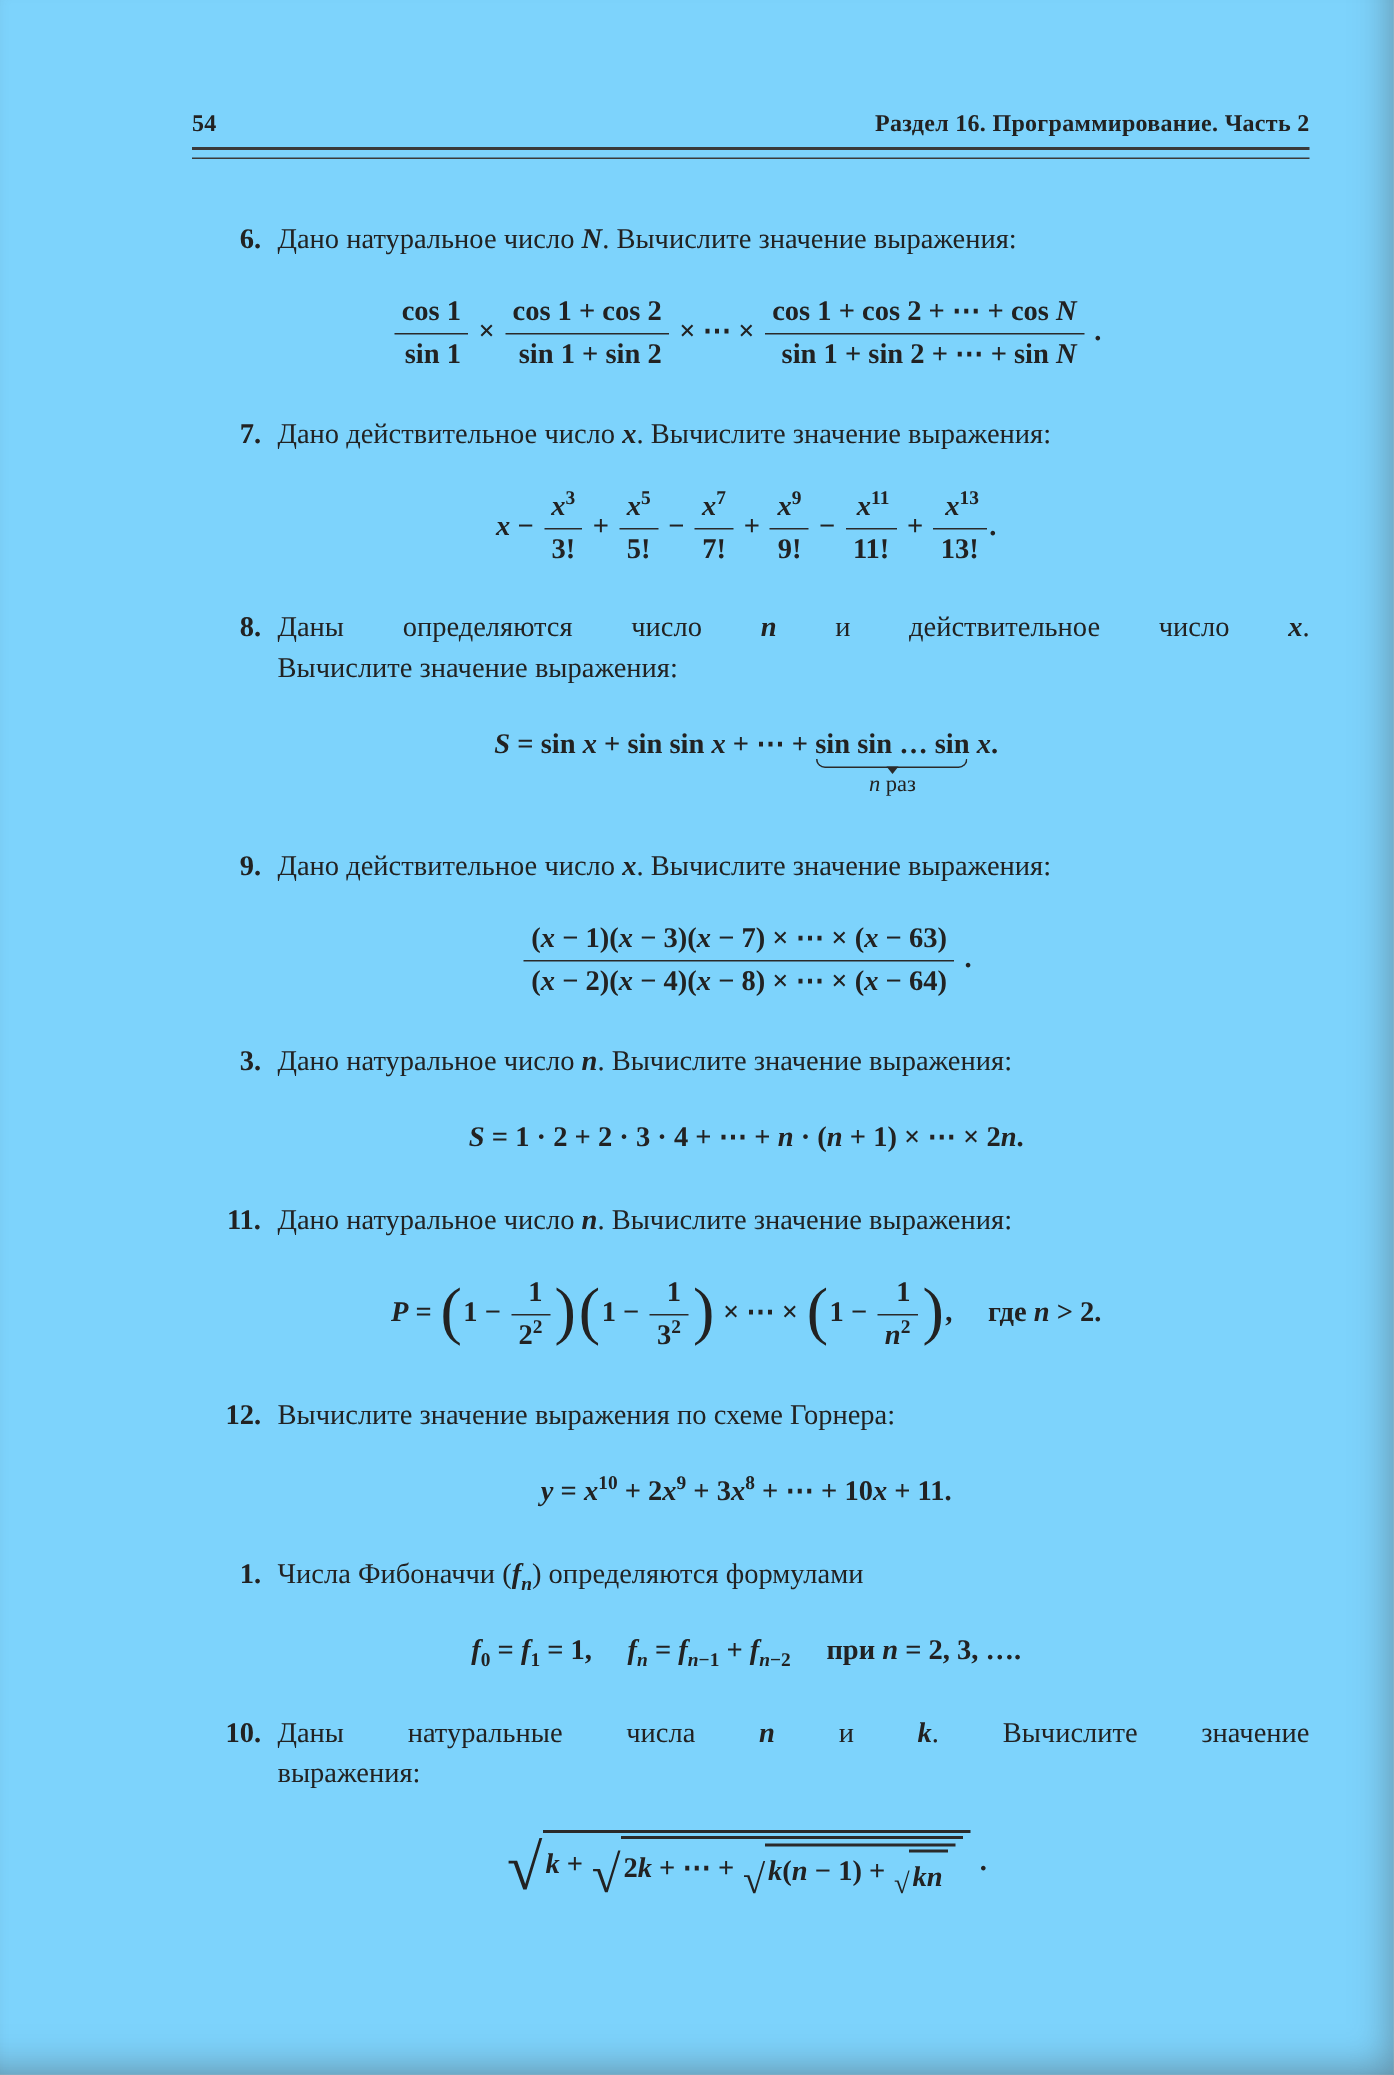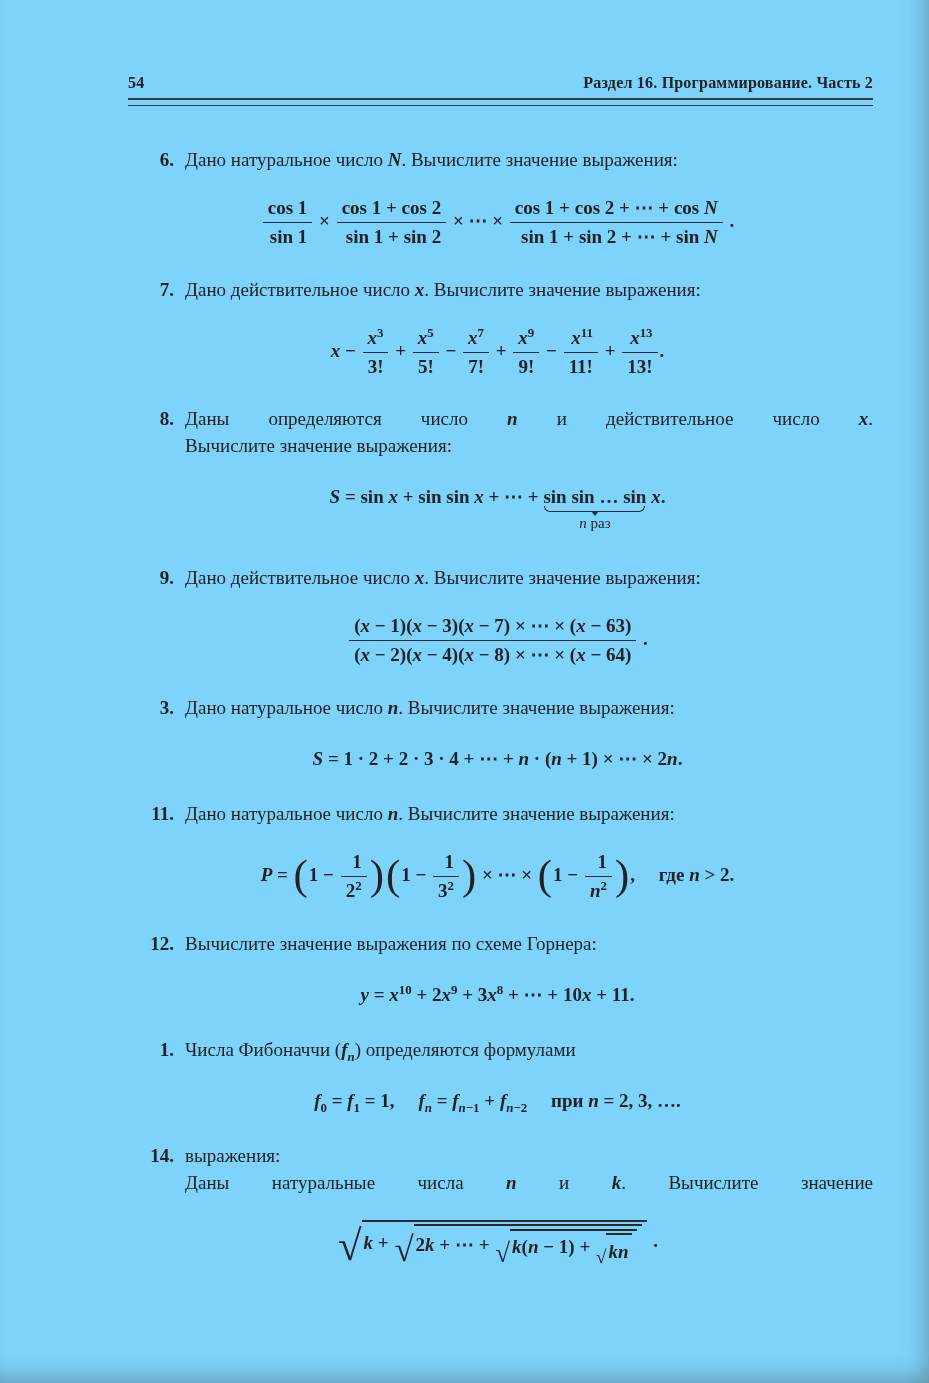--- a/index.html
+++ b/index.html
@@ -103,24 +103,24 @@
       </div>
       <div class="formula"><span class="mi">y</span><span class="mr"> = </span><span class="pw"><span class="mi">x</span><sup class="ex"><span class="mr">10</span></sup></span><span class="mr"> + 2</span><span class="pw"><span class="mi">x</span><sup class="ex"><span class="mr">9</span></sup></span><span class="mr"> + 3</span><span class="pw"><span class="mi">x</span><sup class="ex"><span class="mr">8</span></sup></span><span class="mr"> + ⋯ + 10</span><span class="mi">x</span><span class="mr"> + 11.</span></div>
       <div class="prob">
         <span class="pnum">1.</span>
         <div class="ptext">
           <div class="tline"><span class="mr">Числа Фибоначчи (</span><span class="sbx"><span class="mi">f</span><sub class="sx"><span class="mi">n</span></sub></span><span class="mr">) определяются формулами</span></div>
         </div>
       </div>
       <div class="formula"><span class="sbx"><span class="mi">f</span><sub class="sx"><span class="mr">0</span></sub></span><span class="mr"> = </span><span class="sbx"><span class="mi">f</span><sub class="sx"><span class="mr">1</span></sub></span><span class="mr"> = 1,  </span><span class="sbx"><span class="mi">f</span><sub class="sx"><span class="mi">n</span></sub></span><span class="mr"> = </span><span class="sbx"><span class="mi">f</span><sub class="sx"><span class="mi">n</span><span class="mr">−1</span></sub></span><span class="mr"> + </span><span class="sbx"><span class="mi">f</span><sub class="sx"><span class="mi">n</span><span class="mr">−2</span></sub></span><span class="mr">  при </span><span class="mi">n</span><span class="mr"> = 2, 3, ….</span></div>
       <div class="prob">
-        <span class="pnum">14.</span>
+        <span class="pnum">10.</span>
         <div class="ptext">
+          <div class="tline jline"><span class="mr">Даны натуральные числа </span><span class="mi">n</span><span class="mr"> и </span><span class="mi">k</span><span class="mr">. Вычислите значение</span></div>
           <div class="tline"><span class="mr">выражения:</span></div>
-          <div class="tline jline"><span class="mr">Даны натуральные числа </span><span class="mi">n</span><span class="mr"> и </span><span class="mi">k</span><span class="mr">. Вычислите значение</span></div>
         </div>
       </div>
       <div class="formula"><span class="sqrt">
           <span class="rad" style="font-size: 2.26em;">√</span>
           <span class="cont"><span class="mi">k</span><span class="mr"> + </span><span class="sqrt">
               <span class="rad" style="font-size: 1.84em;">√</span>
               <span class="cont"><span class="mr">2</span><span class="mi">k</span><span class="mr"> + ⋯ + </span><span class="sqrt">
                   <span class="rad" style="font-size: 1.42em;">√</span>
                   <span class="cont"><span class="mi">k</span><span class="mr">(</span><span class="mi">n</span><span class="mr"> − 1) + </span><span class="sqrt">
                       <span class="rad" style="font-size: 1em;">√</span>

